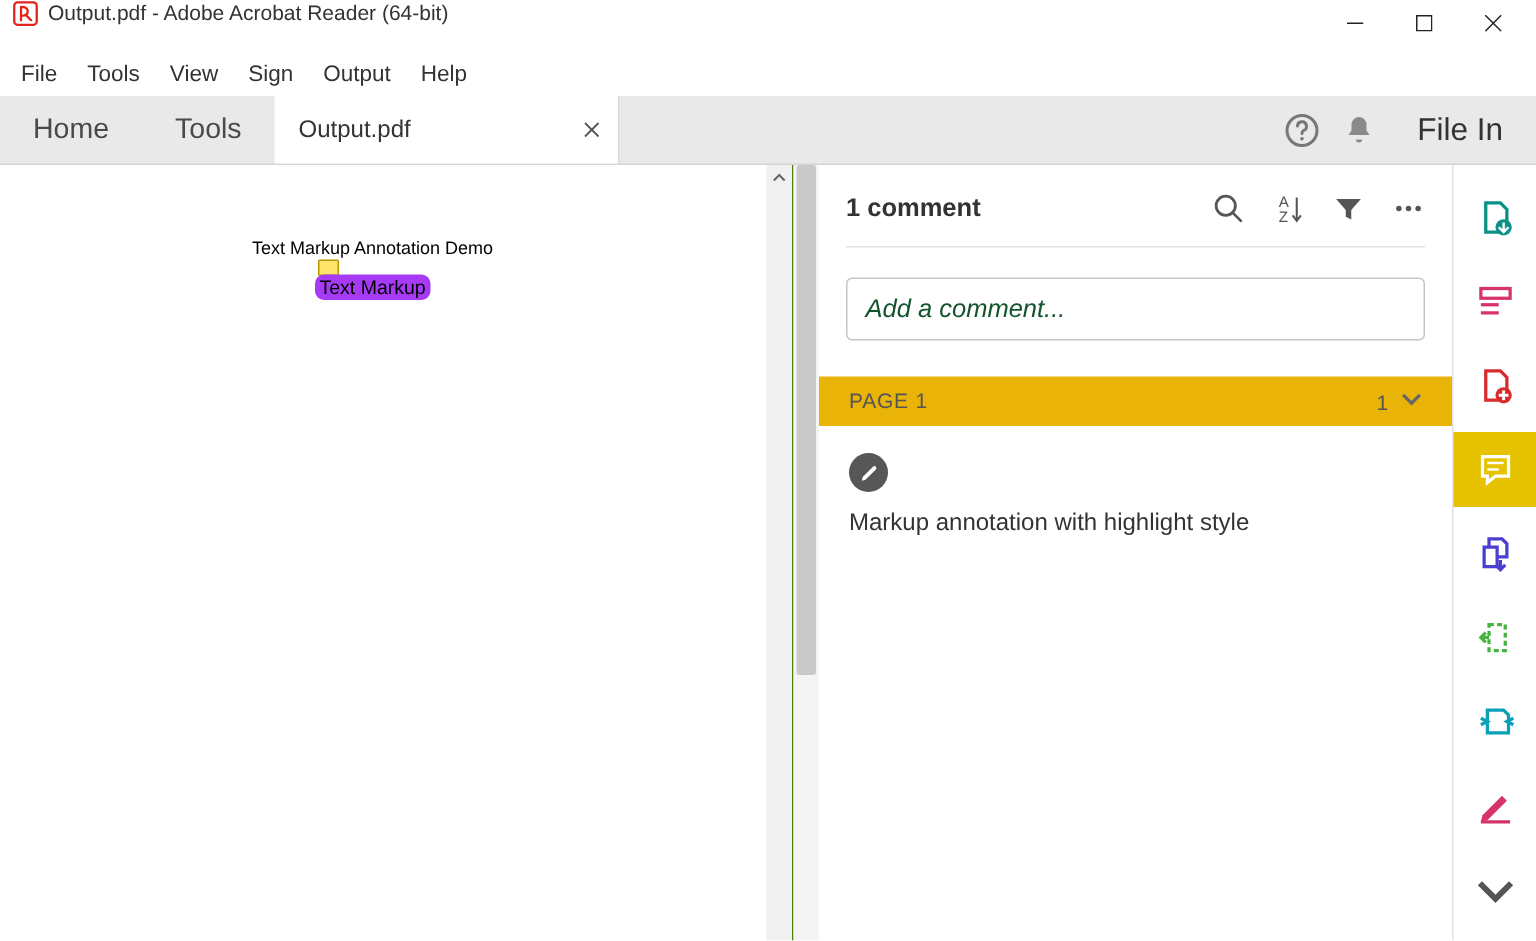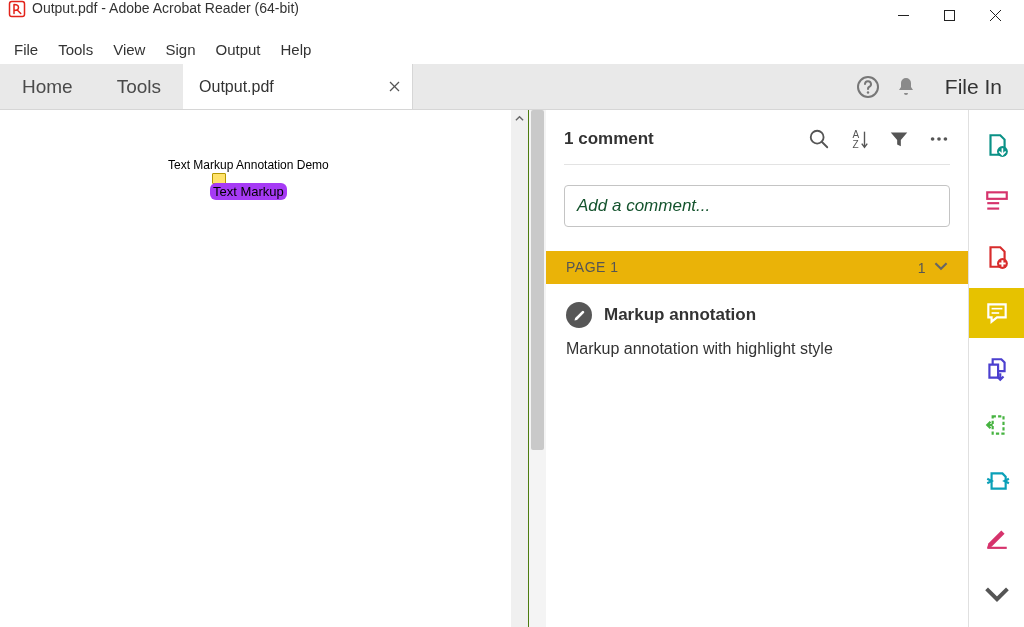--- a/index.html
+++ b/index.html
@@ -217,21 +217,20 @@
           </span>
         </div>
 
         <div class="comment-item">
           <div class="comment-item-head">
             <div class="pencil-badge">
               <svg width="15" height="15" viewBox="0 0 24 24">
                   <path d="M4 20 L8 19 L19 8 a2 2 0 0 0 -3 -3 L5 16 Z" fill="#fff"></path>
                 </svg>
             </div>
-            <div class="comment-item-title">Markup annotation</div>
           </div>
           <div class="comment-item-body">Markup annotation with highlight style</div>
         </div>
       </div>
     </div>
   </div>
 
   <div class="right-sidebar">
     <div class="rs-btn">
       <svg viewBox="0 0 24 24">

